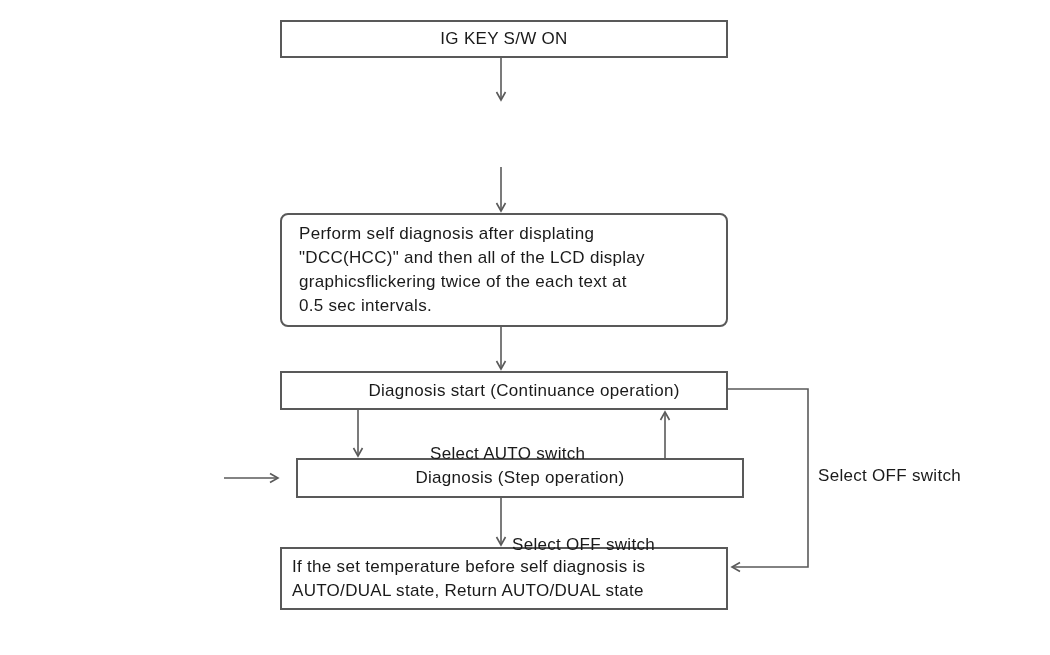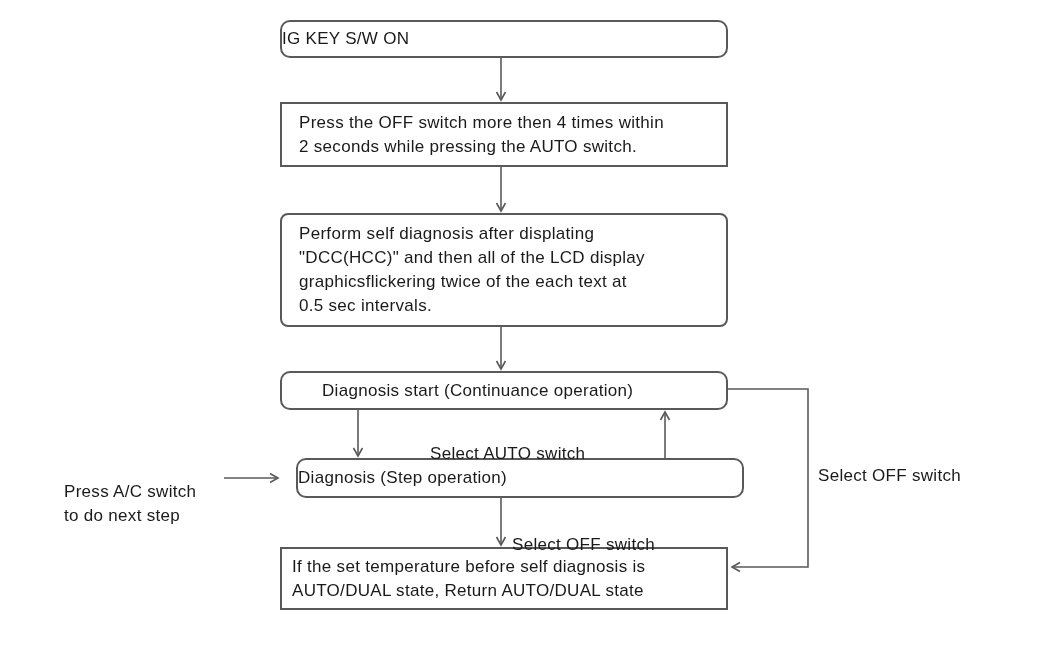--- a/index.html
+++ b/index.html
@@ -24,22 +24,22 @@
     display: flex;
     align-items: center;
     font-size: 17px;
     line-height: 24px;
     letter-spacing: 0.3px;
   }
   .fc-box .txt {
     white-space: pre-line;
   }
   .center {
+    justify-content: center;
     text-align: center;
-    border-radius: 10px;
   }
   .leftalign {
     justify-content: flex-start;
     text-align: left;
     padding-left: 17px;
     padding-right: 8px;
   }
   .fc-label {
     position: absolute;
     font-size: 17px;
@@ -92,24 +92,20 @@
     <path d="M 665 458 L 665 412" marker-end="url(#arrowhead)"></path>
     <path d="M 224 478 L 278 478" marker-end="url(#arrowhead)"></path>
     <path d="M 501 498 L 501 545" marker-end="url(#arrowhead)"></path>
     <path d="M 728 389 L 808 389 L 808 567 L 732 567" marker-end="url(#arrowhead)"></path>
   </svg>
 
   <div class="fc-box center" id="box-ig-key">
     <span class="txt">IG KEY S/W ON</span>
   </div>
 
-  <div class="fc-box leftalign" id="box-press-off">
-    <span class="txt">Press the OFF switch more then 4 times within
-2 seconds while pressing the AUTO switch.</span>
-  </div>
 
   <div class="fc-box leftalign" id="box-perform">
     <span class="txt">Perform self diagnosis after displating
 "DCC(HCC)" and then all of the LCD display
 graphicsflickering twice of the each text at
 0.5 sec intervals.</span>
   </div>
 
   <div class="fc-box center" id="box-diag-start">
     <span class="txt">Diagnosis start (Continuance operation)</span>
@@ -123,16 +119,14 @@
     <span class="txt">If the set temperature before self diagnosis is
 AUTO/DUAL state, Return AUTO/DUAL state</span>
   </div>
 
   <div class="fc-label" id="label-select-auto">Select AUTO switch</div>
 
   <div class="fc-label" id="label-select-off-bottom">Select OFF switch</div>
 
   <div class="fc-label" id="label-select-off-right">Select OFF switch</div>
 
-  <div class="fc-label" id="label-press-ac">Press A/C switch
-to do next step</div>
 
 </div>
 
 </body></html>

